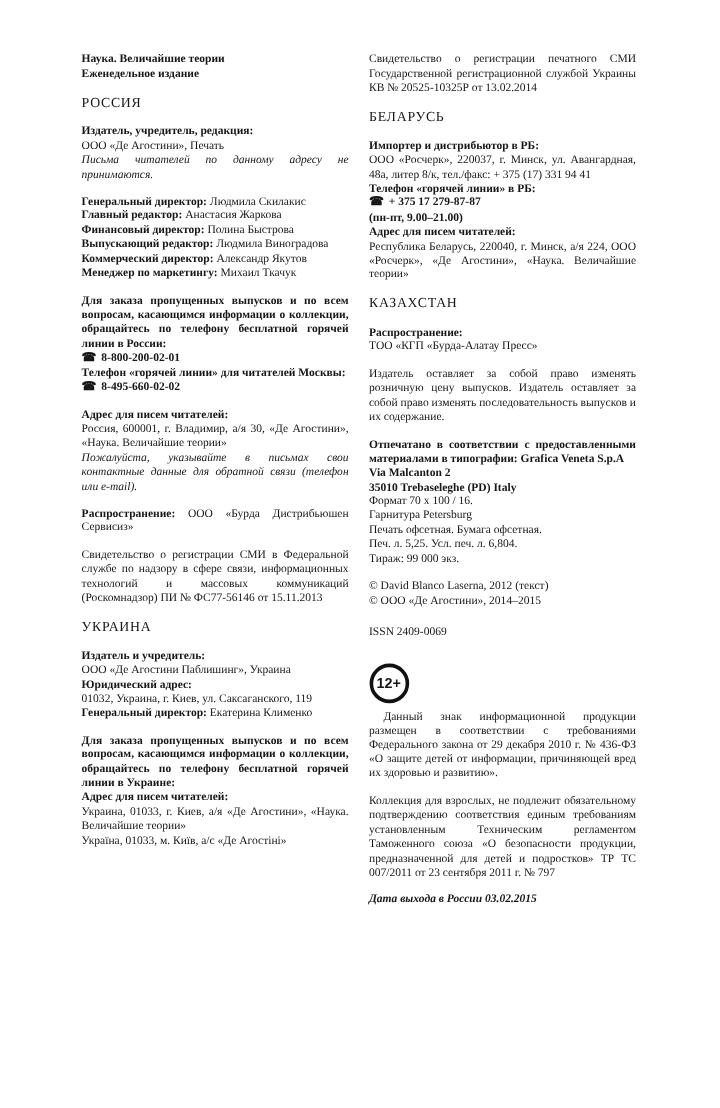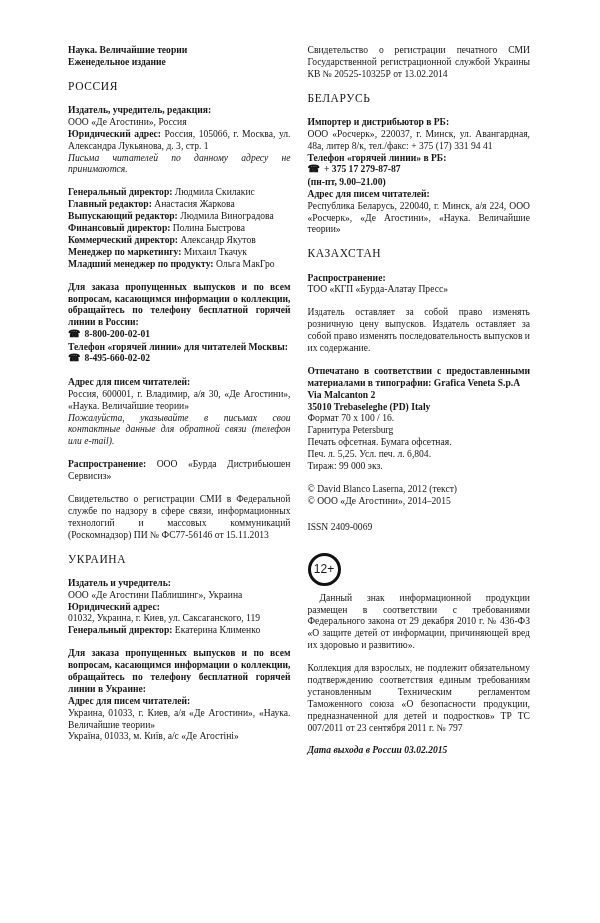--- a/index.html
+++ b/index.html
@@ -28,54 +28,52 @@
     margin:4px 0 11px 0;
   }
   .phone-icon { margin-right:4px; font-size:10px; }
   .issn-line { margin:14px 0 20px 0; }
   .age-badge {
     width:33px; height:33px;
     border:3px solid #111;
     border-radius:50%;
     display:flex; align-items:center; justify-content:center;
     font-family:"Liberation Sans","DejaVu Sans",sans-serif;
-    font-weight:400; font-size:12px;
+    font-weight:700; font-size:12px;
     margin:2px 0 6px 0;
   }
   .indent { text-indent:12px; }
 </style>
 </head>
 <body>
 
 <div class="page">
 
   <section class="col">
 
     <div class="blk">
       <p class="b">Наука. Величайшие теории</p>
       <p class="b">Еженедельное издание</p>
     </div>
 
     <p class="heading">РОССИЯ</p>
 
     <div class="blk">
       <p class="b">Издатель, учредитель, редакция:</p>
-      <p>ООО «Де Агостини», Россия</p>
-      <p class="just"><span class="b">Юридический адрес:</span> <span>Россия, 105066, г. Москва, ул. Александра Лукьянова, д. 3, стр. 1</span></p>
+      <p>ООО «Де Агостини», Печать</p>
       <p class="i just">Письма читателей по данному адресу не принимаются.</p>
     </div>
 
     <div class="blk">
       <p class="just"><span class="b">Генеральный директор:</span> <span>Людмила Скилакис</span></p>
       <p class="just"><span class="b">Главный редактор:</span> <span>Анастасия Жаркова</span></p>
+      <p class="just"><span class="b">Финансовый директор:</span> <span>Полина Быстрова</span></p>
       <p class="just"><span class="b">Выпускающий редактор:</span> <span>Людмила Виноградова</span></p>
-      <p class="just"><span class="b">Финансовый директор:</span> <span>Полина Быстрова</span></p>
       <p class="just"><span class="b">Коммерческий директор:</span> <span>Александр Якутов</span></p>
       <p class="just"><span class="b">Менеджер по маркетингу:</span> <span>Михаил Ткачук</span></p>
-      <p class="just"><span class="b">Младший менеджер по продукту:</span> <span>Ольга МакГро</span></p>
     </div>
 
     <div class="blk">
       <p class="b just">Для заказа пропущенных выпусков и по всем вопросам, касающимся информации о коллекции, обращайтесь по телефону бесплатной горячей линии в России:</p>
       <p class="b"><span class="phone-icon">☎</span><span>8-800-200-02-01</span></p>
       <p class="b just">Телефон «горячей линии» для читателей Москвы:</p>
       <p class="b"><span class="phone-icon">☎</span><span>8-495-660-02-02</span></p>
     </div>
 
     <div class="blk">

